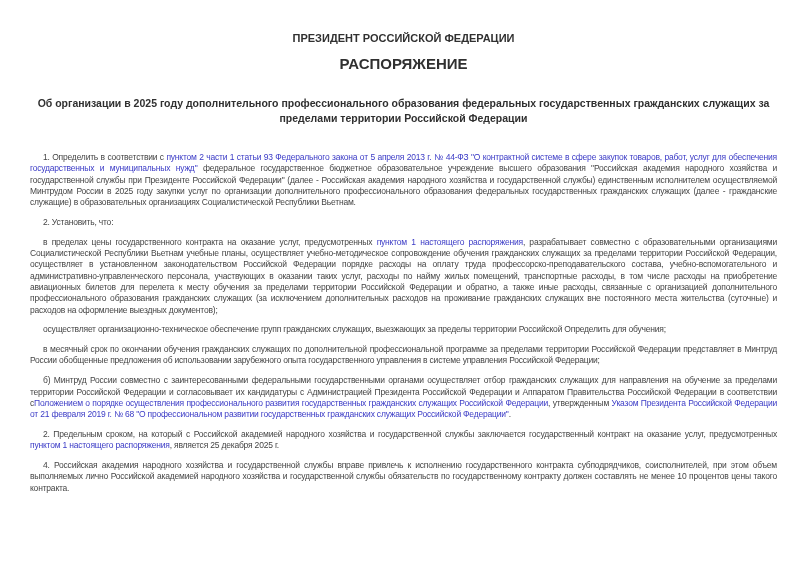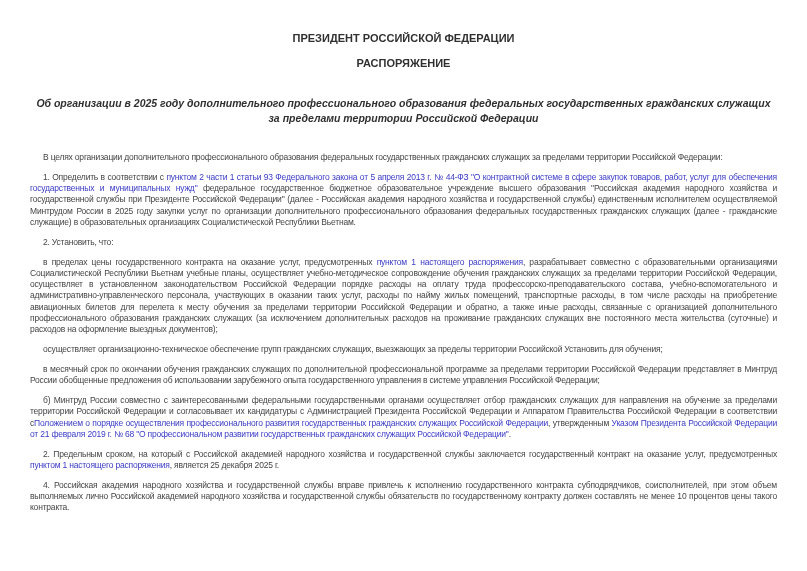--- a/index.html
+++ b/index.html
@@ -22,30 +22,29 @@
     text-align: center;
     font-weight: bold;
     color: #303030;
   }
   .org-line {
     font-size: 11px;
     line-height: 13px;
     margin-bottom: 12px;
   }
   .doc-type {
-    font-size: 11px;
+    font-size: 15px;
     line-height: 13px;
     margin-bottom: 26px;
   }
   .doc-title {
     font-size: 10.5px;
     line-height: 14.5px;
     margin: 16px auto 27px auto;
     max-width: 745px;
-    font-style: italic;
   }
   .doc-body {
     font-size: 8.5px;
     line-height: 11.3px;
     letter-spacing: -0.2px;
     text-align: justify;
     color: #454545;
   }
   .para {
     margin: 0 0 8.5px 0;
@@ -62,24 +61,23 @@
 <body>
 
 <div class="page" style="background: rgb(255, 255, 255);">
   <div class="doc-header">
     <div class="org-line">ПРЕЗИДЕНТ РОССИЙСКОЙ ФЕДЕРАЦИИ</div>
     <div class="doc-type">РАСПОРЯЖЕНИЕ</div>
     <div class="doc-title">Об организации в 2025 году дополнительного профессионального образования федеральных государственных гражданских служащих за пределами территории Российской Федерации</div>
   </div>
 
   <div class="doc-body" id="doc-body">
-      <p class="para"><span>В целях организации дополнительного профессионального образования федеральных государственных гражданских служащих за пределами территории Российской Федерации:</span></p>
       <p class="para"><span>1. Определить в соответствии с </span><a class="doc-link" href="#" style="color: rgb(59, 59, 198);">пунктом 2 части 1 статьи 93 Федерального закона от 5 апреля 2013 г. № 44-ФЗ "О контрактной системе в сфере закупок товаров, работ, услуг для обеспечения государственных и муниципальных нужд"</a><span> федеральное государственное бюджетное образовательное учреждение высшего образования "Российская академия народного хозяйства и государственной службы при Президенте Российской Федерации" (далее - Российская академия народного хозяйства и государственной службы) единственным исполнителем осуществляемой Минтрудом России в 2025 году закупки услуг по организации дополнительного профессионального образования федеральных государственных гражданских служащих (далее - гражданские служащие) в образовательных организациях Социалистической Республики Вьетнам.</span></p>
       <p class="para"><span>2. Установить, что:</span></p>
       <p class="para"><span>в пределах цены государственного контракта на оказание услуг, предусмотренных </span><a class="doc-link" href="#" style="color: rgb(59, 59, 198);">пунктом 1 настоящего распоряжения</a><span>, разрабатывает совместно с образовательными организациями Социалистической Республики Вьетнам учебные планы, осуществляет учебно-методическое сопровождение обучения гражданских служащих за пределами территории Российской Федерации, осуществляет в установленном законодательством Российской Федерации порядке расходы на оплату труда профессорско-преподавательского состава, учебно-вспомогательного и административно-управленческого персонала, участвующих в оказании таких услуг, расходы по найму жилых помещений, транспортные расходы, в том числе расходы на приобретение авиационных билетов для перелета к месту обучения за пределами территории Российской Федерации и обратно, а также иные расходы, связанные с организацией дополнительного профессионального образования гражданских служащих (за исключением дополнительных расходов на проживание гражданских служащих вне постоянного места жительства (суточные) и расходов на оформление выездных документов);</span></p>
-      <p class="para"><span>осуществляет организационно-техническое обеспечение групп гражданских служащих, выезжающих за пределы территории Российской Установить для обучения;</span></p>
+      <p class="para"><span>осуществляет организационно-техническое обеспечение групп гражданских служащих, выезжающих за пределы территории Российской Определить для обучения;</span></p>
       <p class="para"><span>в месячный срок по окончании обучения гражданских служащих по дополнительной профессиональной программе за пределами территории Российской Федерации представляет в Минтруд России обобщенные предложения об использовании зарубежного опыта государственного управления в системе управления Российской Федерации;</span></p>
       <p class="para"><span>б) Минтруд России совместно с заинтересованными федеральными государственными органами осуществляет отбор гражданских служащих для направления на обучение за пределами территории Российской Федерации и согласовывает их кандидатуры с Администрацией Президента Российской Федерации и Аппаратом Правительства Российской Федерации в соответствии с</span><a class="doc-link" href="#" style="color: rgb(59, 59, 198);">Положением о порядке осуществления профессионального развития государственных гражданских служащих Российской Федерации</a><span>, утвержденным </span><a class="doc-link" href="#" style="color: rgb(59, 59, 198);">Указом Президента Российской Федерации от 21 февраля 2019 г. № 68 "О профессиональном развитии государственных гражданских служащих Российской Федерации"</a><span>.</span></p>
       <p class="para"><span>2. Предельным сроком, на который с Российской академией народного хозяйства и государственной службы заключается государственный контракт на оказание услуг, предусмотренных </span><a class="doc-link" href="#" style="color: rgb(59, 59, 198);">пунктом 1 настоящего распоряжения</a><span>, является 25 декабря 2025 г.</span></p>
       <p class="para"><span>4. Российская академия народного хозяйства и государственной службы вправе привлечь к исполнению государственного контракта субподрядчиков, соисполнителей, при этом объем выполняемых лично Российской академией народного хозяйства и государственной службы обязательств по государственному контракту должен составлять не менее 10 процентов цены такого контракта.</span></p>
     </div>
 
 </div>
 
 </body></html>

